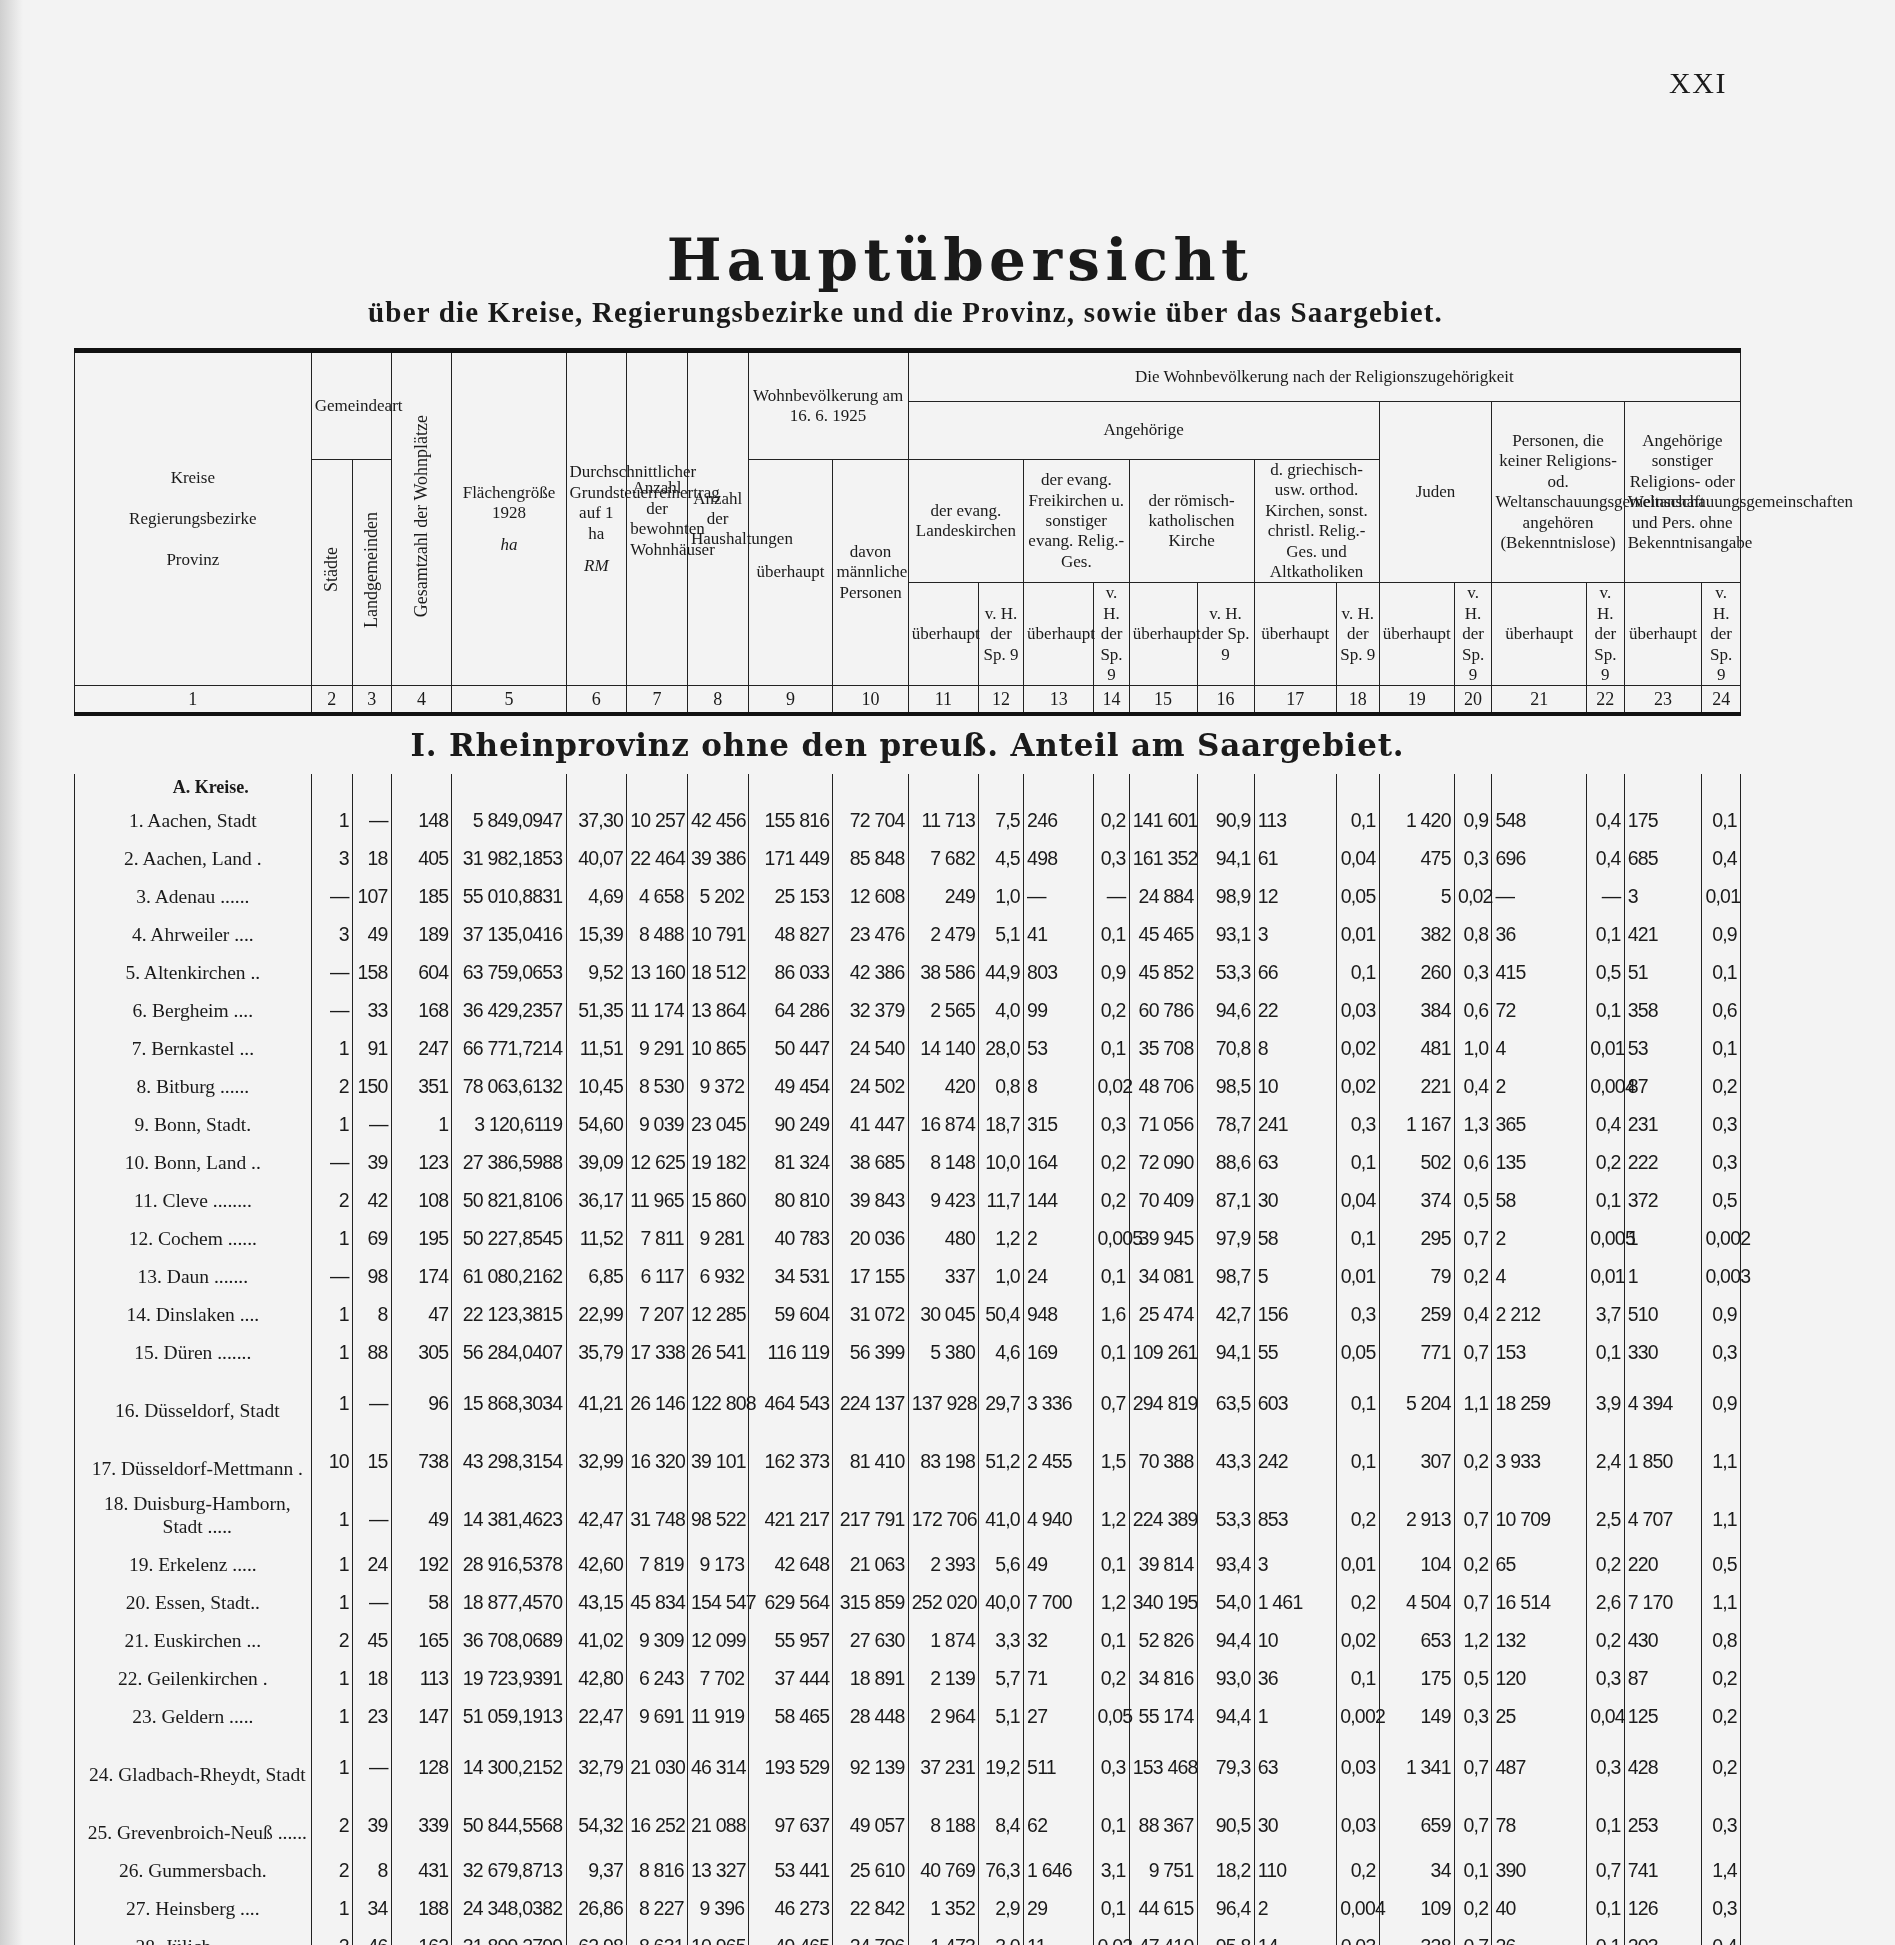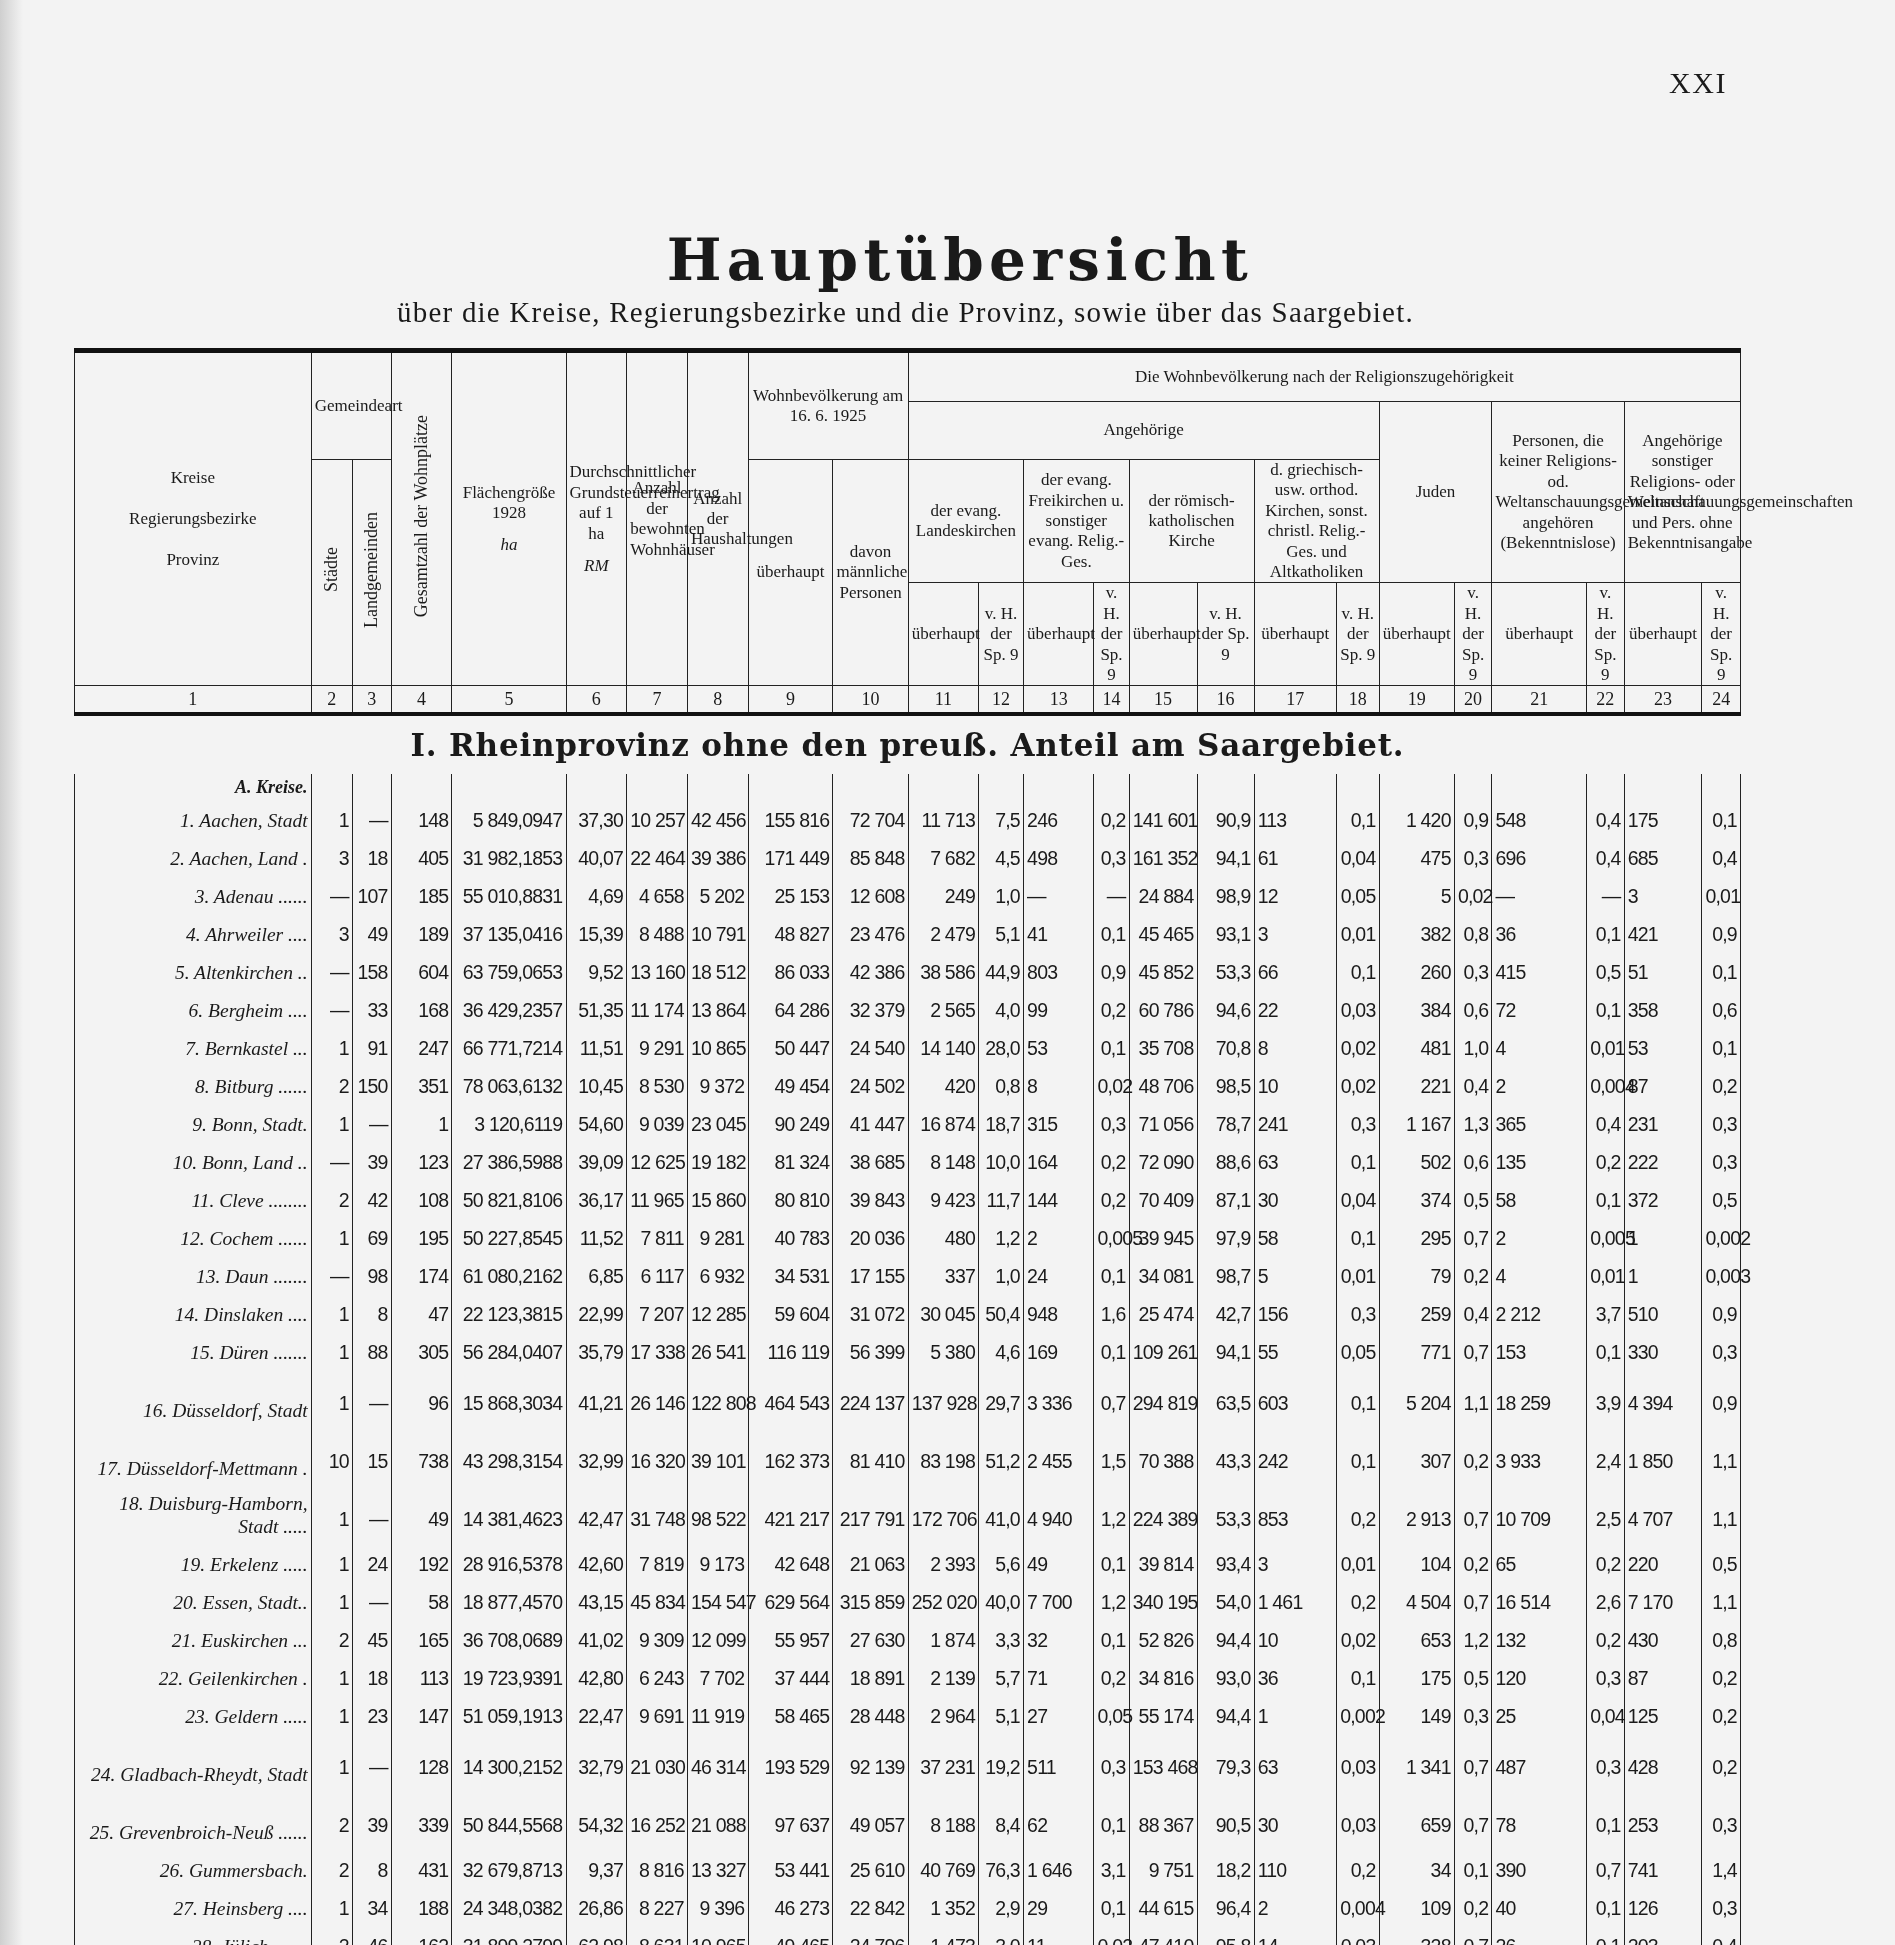--- a/index.html
+++ b/index.html
@@ -1,29 +1,29 @@
 <!DOCTYPE html>
 <html style="font-size:6.2px"><head>
 <meta charset="utf-8">
 <style>
   html,body{margin:0;padding:0;background:#f3f3f3;}
   body{width:1896px;height:2498px;position:relative;overflow:hidden;font-family:"Liberation Serif","DejaVu Serif",serif;color:#1a1a1a;}
   .page-edge{position:absolute;left:0;top:0;width:23px;height:2498px;background:linear-gradient(90deg,#cfcfcf,#f3f3f3);}
   .pagenum{position:absolute;left:1669px;top:66px;font-size:30px;font-weight:normal;letter-spacing:1.6px;}
   .title{position:absolute;left:12px;width:1896px;top:226px;text-align:center;font-size:58px;font-weight:bold;letter-spacing:5.4px;font-family:"DejaVu Serif",serif;}
-  .subtitle{position:absolute;left:0;width:1811px;top:296px;text-align:center;font-size:29px;font-weight:normal;letter-spacing:1.2px;}
+  .subtitle{position:absolute;left:0;width:1811px;top:296px;text-align:center;font-size:29px;font-weight:bold;letter-spacing:1.2px;}
   table.main{position:absolute;left:74px;top:348px;width:1667px;border-collapse:collapse;table-layout:fixed;font-family:"Liberation Sans Narrow","Liberation Sans",sans-serif;}
   table.main th,table.main td{border-left:1.6px solid #222;border-right:1.6px solid #222;padding:0 3.1px;}
   table.main thead th{font-weight:normal;font-size:17px;line-height:1.2;vertical-align:middle;text-align:center;border-top:1.9px solid #222;border-bottom:1.9px solid #222;font-family:Liberation Serif, serif;}
   table.main thead tr.top th{border-top:5.4px solid #111;}
   table.main thead tr.colnums th{font-size:18px;padding:2.3px 0;border-bottom:4.7px solid #111;}
   .vert{writing-mode:vertical-rl;transform:rotate(180deg);white-space:nowrap;font-size:18px;display:inline-block;}
   .unit{display:block;margin-top:11.7px;font-style:italic;}
   td{font-size:19.5px;line-height:38px;height:38px;text-align:right;white-space:nowrap;letter-spacing:-0.8px;}
-  td.name{text-align:right;white-space:normal;line-height:23px;font-family:"Liberation Serif",serif;letter-spacing:0;padding-left:7.8px;font-style:italic;}
+  td.name{text-align:center;white-space:normal;line-height:23px;font-family:"Liberation Serif",serif;letter-spacing:0;padding-left:7.8px;}
   tr.tall td{vertical-align:bottom;padding-bottom:7px;}
   tr.tall td.name{padding-bottom:7px;padding-left:12px;}
   td.pct{text-align:left;padding-left:1.6px;}
   .section-row td{height:58px;line-height:58px;text-align:center;font-size:31px;font-weight:bold;font-family:"DejaVu Serif",serif;letter-spacing:0.8px;}
   .group-row td{height:27px;line-height:27px;}
   .group-row td.name{font-weight:bold;padding-left:39px;font-size:18px;}
   table.main tbody tr:last-child td{border-bottom:0;}
   .thin{border-left-width:0.8px !important;}
 </style>
 </head>

